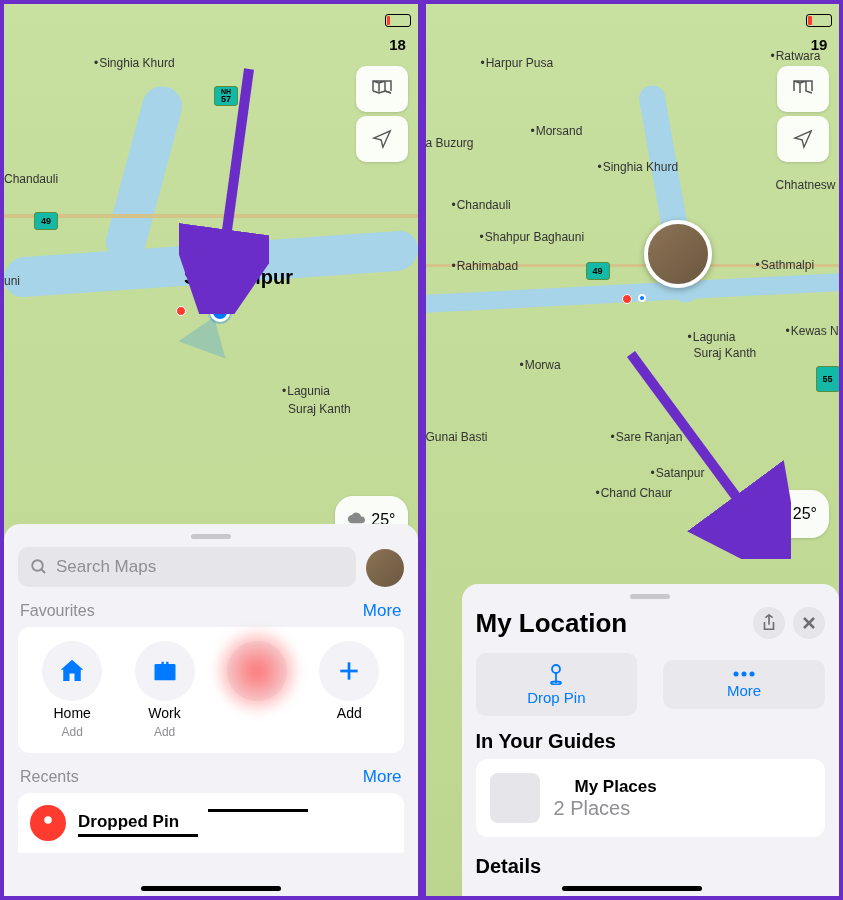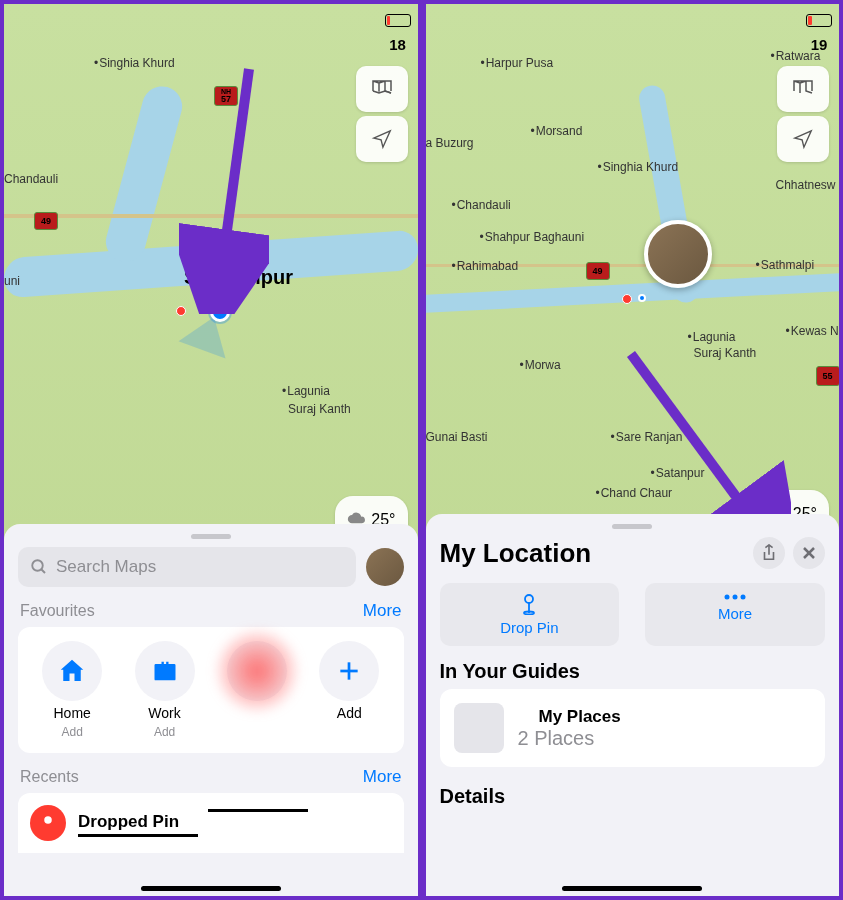--- a/index.html
+++ b/index.html
@@ -20,41 +20,41 @@
 .place-label { position: absolute; font-size: 12px; color: #333; white-space: nowrap; pointer-events: none; }
 .place-label.dot::before { content: "•"; margin-right: 1px; }
 .city-label { font-size: 20px; font-weight: 600; color: #000; }
 .map-controls { position: absolute; right: 10px; top: 62px; display: flex; flex-direction: column; gap: 4px; }
 .map-ctrl-btn { width: 52px; height: 46px; background: rgba(255,255,255,0.92); border-radius: 10px; display: flex; align-items: center; justify-content: center; color: #555; box-shadow: 0 1px 3px rgba(0,0,0,0.15); }
 .weather-badge { position: absolute; right: 10px; background: rgba(255,255,255,0.92); border-radius: 18px; padding: 15px 12px; font-size: 16px; font-weight: 500; display: flex; align-items: center; gap: 4px; box-shadow: 0 1px 3px rgba(0,0,0,0.15); }
 .location-dot { position: absolute; width: 20px; height: 20px; background: #007aff; border: 3px solid #fff; border-radius: 50%; box-shadow: 0 0 0 2px rgba(0,122,255,.3); }
 .location-cone { position: absolute; width: 0; height: 0; border-left: 25px solid transparent; border-right: 25px solid transparent; border-top: 35px solid rgba(0,122,255,.2); transform-origin: bottom center; }
 .avatar-pin { position: absolute; width: 68px; height: 68px; border-radius: 50%; border: 4px solid #fff; background: linear-gradient(135deg, #8b7355 0%, #6b5840 100%); box-shadow: 0 2px 6px rgba(0,0,0,0.3); }
 .red-pin { position: absolute; width: 10px; height: 10px; background: #ff3b30; border-radius: 50%; border: 1px solid #fff; }
-.highway-badge { position: absolute; width: 24px; height: 20px; background: #b91c1c; border: 1px solid #5a8c3e; border-radius: 3px; font-size: 9px; font-weight: 700; display: flex; flex-direction: column; align-items: center; justify-content: center; line-height: 0.9; }
+.highway-badge { position: absolute; width: 24px; height: 20px; background: #14b8a6; border: 1px solid #5a8c3e; border-radius: 3px; font-size: 9px; font-weight: 700; display: flex; flex-direction: column; align-items: center; justify-content: center; line-height: 0.9; }
 .sheet { position: absolute; bottom: 0; left: 0; right: 0; background: #f2f2f7; border-radius: 16px 16px 0 0; padding: 10px 14px; }
 .grabber { width: 40px; height: 5px; background: #c7c7cc; border-radius: 3px; margin: 0 auto 8px; }
-.search-row { display: flex; align-items: center; gap: 10px; }
+.search-row { display: flex; align-items: flex-end; gap: 10px; }
 .search-input { flex: 1; background: #e5e5ea; border-radius: 10px; padding: 10px 12px; display: flex; align-items: center; gap: 8px; color: #8e8e93; font-size: 17px; }
 .avatar-small { width: 38px; height: 38px; border-radius: 50%; background: linear-gradient(135deg, #8b7355 0%, #6b5840 100%); flex-shrink: 0; }
 .section-header { display: flex; justify-content: space-between; align-items: baseline; margin: 14px 2px 6px; }
 .section-title { font-size: 16px; font-weight: 400; color: #8e8e93; }
 .section-title-bold { font-size: 20px; font-weight: 700; color: #000; }
 .more-link { color: #007aff; font-size: 17px; }
 .fav-card { background: #fff; border-radius: 12px; padding: 14px 8px; display: flex; justify-content: space-around; }
 .fav-item { display: flex; flex-direction: column; align-items: center; gap: 4px; }
 .fav-icon { width: 60px; height: 60px; border-radius: 50%; background: #f2f2f7; display: flex; align-items: center; justify-content: center; color: #007aff; }
 .fav-label { font-size: 14px; color: #000; }
 .fav-sublabel { font-size: 12px; color: #8e8e93; }
 .recents-item { background: #fff; border-radius: 12px 12px 0 0; padding: 12px; display: flex; align-items: center; gap: 12px; margin-top: 4px; }
 .pin-circle { width: 36px; height: 36px; border-radius: 50%; background: #ff3b30; display: flex; align-items: center; justify-content: center; flex-shrink: 0; }
 .location-title-row { display: flex; justify-content: space-between; align-items: center; }
 .location-title { font-size: 26px; font-weight: 700; }
 .round-btn { width: 32px; height: 32px; border-radius: 50%; background: #e5e5ea; display: flex; align-items: center; justify-content: center; color: #6e6e73; }
-.action-row { display: flex; gap: 26px; margin: 14px 0; }
+.action-row { display: flex; gap: 26px; margin: 14px 0; align-items: center; }
 .action-btn { flex: 1; background: #e8e8ed; border-radius: 10px; padding: 10px; display: flex; flex-direction: column; align-items: center; gap: 4px; color: #007aff; font-size: 15px; font-weight: 500; }
 .guide-card { background: #fff; border-radius: 12px; padding: 14px; display: flex; align-items: center; gap: 14px; margin-top: 6px; }
 .guide-thumb { width: 50px; height: 50px; background: #e5e5ea; border-radius: 8px; }
 .guide-title { font-size: 17px; font-weight: 600; padding-left: 21px; }
 .guide-sub { font-size: 20px; color: #8e8e93; }
 .arrow-annotation { position: absolute; pointer-events: none; }
 .blur-circle { position: absolute; width: 80px; height: 80px; border-radius: 50%; background: radial-gradient(circle, rgba(255,80,80,0.8) 0%, rgba(255,120,120,0.3) 60%, transparent 80%); filter: blur(6px); }
 .redact { position: absolute; background: #000; height: 3px; }
 .home-indicator { position: absolute; bottom: 5px; left: 50%; transform: translateX(-50%); width: 140px; height: 5px; background: #000; border-radius: 3px; }
 </style>
@@ -277,21 +277,21 @@
     <div class="place-label dot" style="top:320px; left:360px;">Kewas Niz</div>
     <div class="place-label dot" style="top:354px; left:94px;">Morwa</div>
     <div class="place-label" style="top:426px; left:0;">Gunai Basti</div>
     <div class="place-label dot" style="top:426px; left:185px;">Sare Ranjan</div>
     <div class="place-label dot" style="top:462px; left:225px;">Satanpur</div>
     <div class="place-label dot" style="top:482px; left:170px;">Chand Chaur</div>
 
     <div class="highway-badge" style="top:258px; left:160px; height:18px;">
         <span>49</span>
       </div>
-    <div class="highway-badge" style="top:362px; left:390px; height:20px;">
+    <div class="highway-badge" style="top:362px; left:390px; height:26px;">
         <span>55</span>
       </div>
 
     <div class="avatar-pin" style="top:216px; left:218px;"></div>
     <div class="red-pin" style="top:290px; left:196px;"></div>
     <div style="position:absolute; top:290px; left:212px; width:8px; height:8px; background:#007aff; border:2px solid #fff; border-radius:50%;"></div>
 
     <div class="map-controls">
       <div class="map-ctrl-btn">
         <svg width="24" height="20" viewBox="0 0 24 20" fill="none" stroke="#555" stroke-width="1.5">
@@ -316,21 +316,21 @@
     <svg class="arrow-annotation" style="top:345px; left:195px;" width="170" height="210" viewBox="0 0 170 210">
       <defs>
           <marker id="ah2" markerWidth="12" markerHeight="12" refX="6" refY="6" orient="auto">
             <path d="M0 0L12 6L0 12z" fill="#6b2dc8"></path>
           </marker>
         </defs>
       <line x1="10" y1="5" x2="150" y2="195" stroke="#6b2dc8" stroke-width="10" marker-end="url(#ah2)"></line>
     </svg>
   </div>
 
-  <div class="sheet" style="height:382px;">
+  <div class="sheet" style="height:312px;margin-left:36px;">
     <div class="grabber"></div>
     <div class="location-title-row">
       <span class="location-title">My Location</span>
       <div style="display:flex; gap:8px;">
         <div class="round-btn">
           <svg width="16" height="18" viewBox="0 0 16 20" fill="none" stroke="#6e6e73" stroke-width="1.8">
               <path d="M8 1v11M4 4l4-3 4 3M3 9v8h10V9"></path>
             </svg>
         </div>
         <div class="round-btn">

